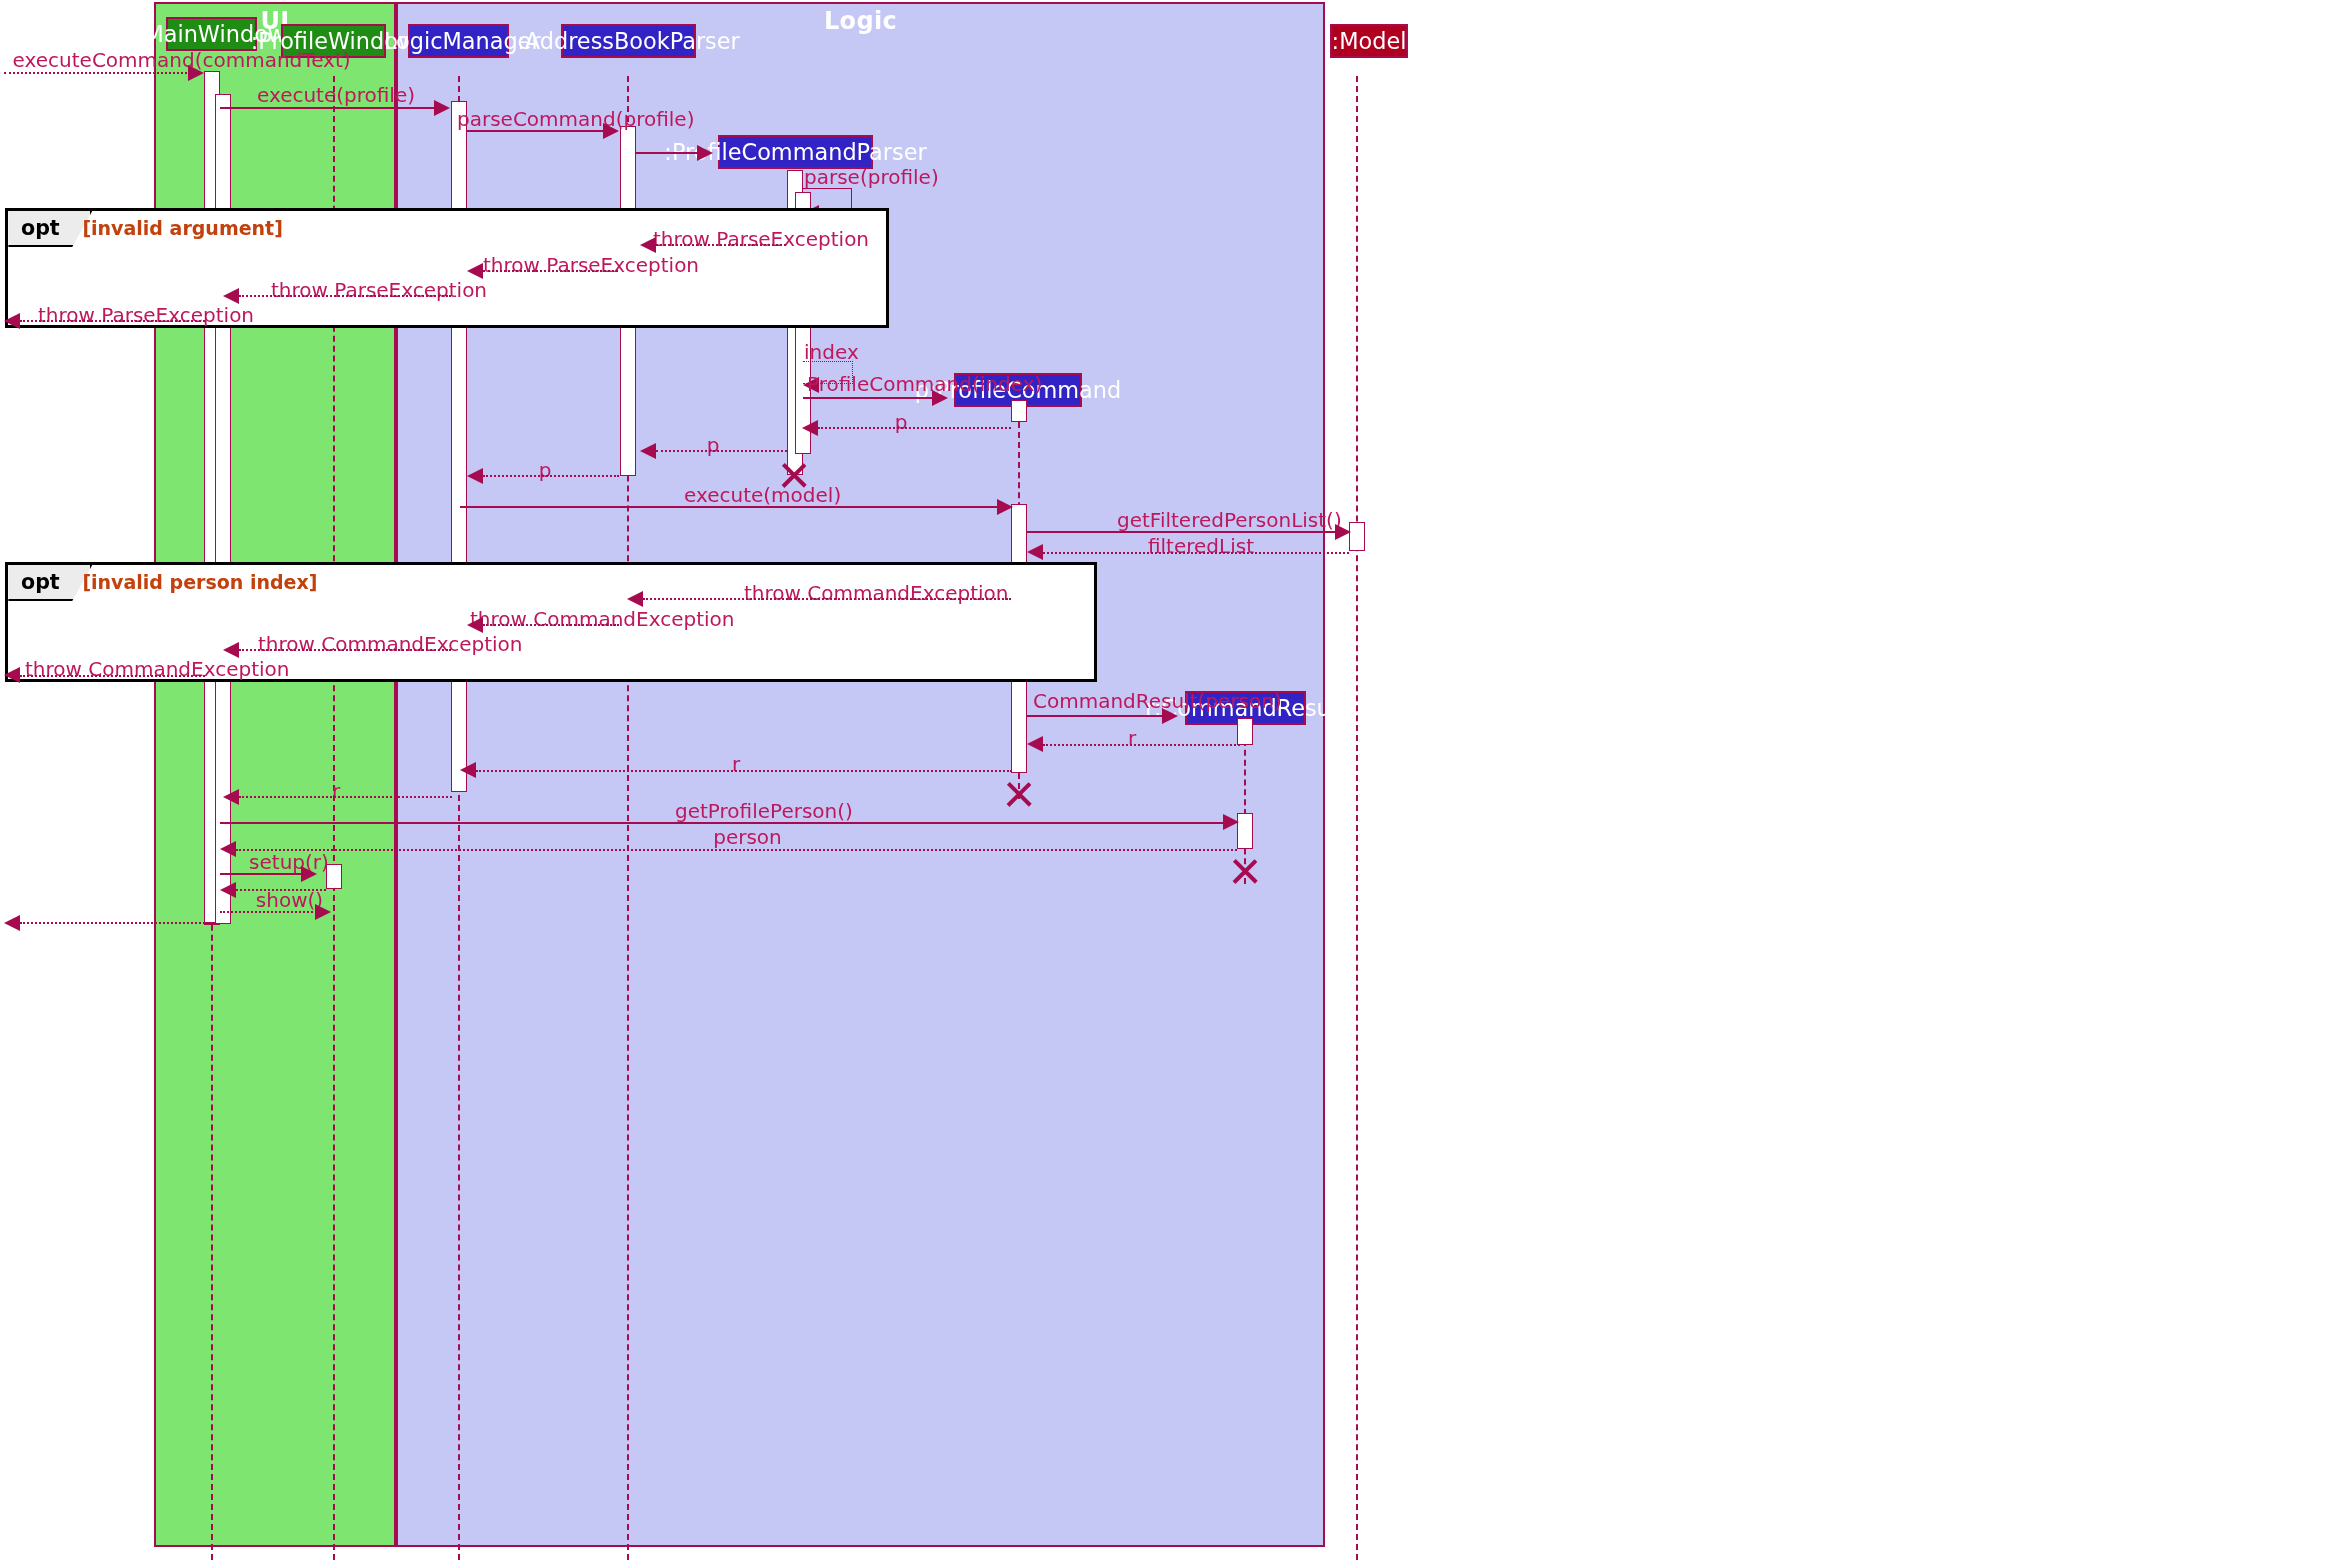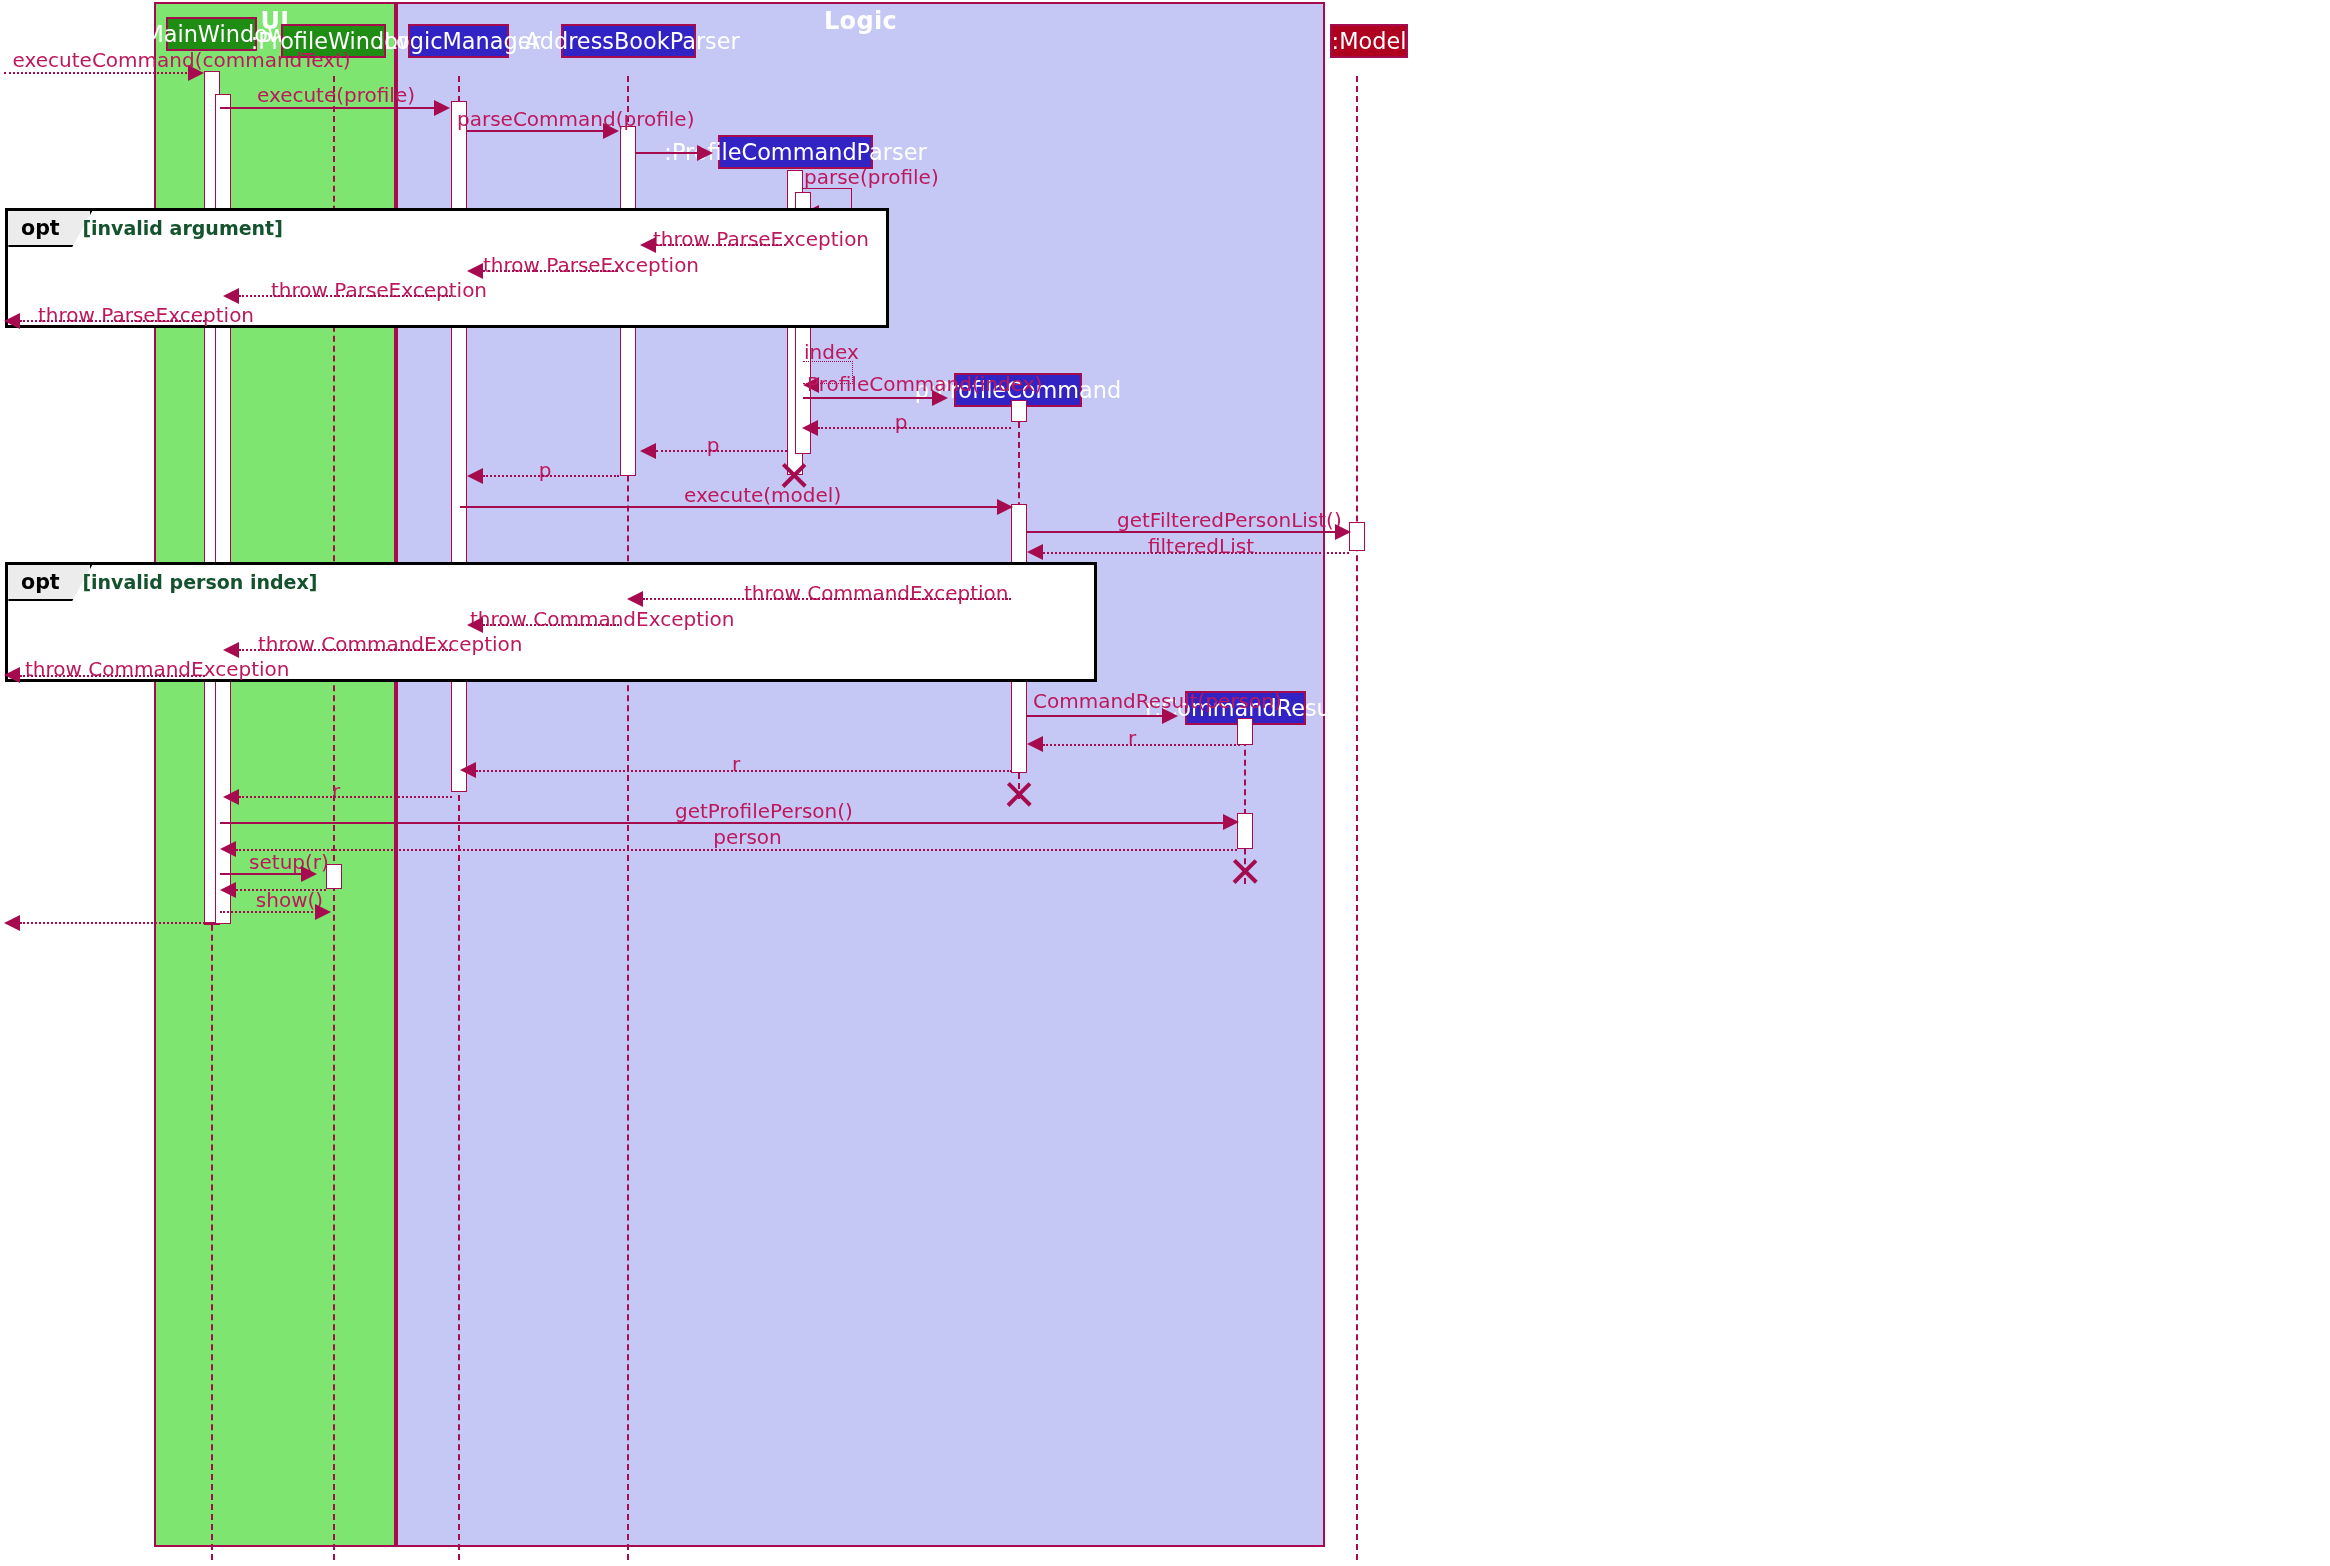--- a/index.html
+++ b/index.html
@@ -41,21 +41,21 @@
   .selfmsg.solidself{border-top:1.8px solid #a50b4e;border-right:1.8px solid #a50b4e;
     border-bottom:1.8px solid #a50b4e;}
 
   
   .frame{position:absolute;box-sizing:border-box;border:3.6px solid #000000;background:#ffffff;}
   .frame-tab{position:absolute;left:0;top:0;height:34px;background:#ececec;
     border-right:2.7px solid #000000;border-bottom:2.7px solid #000000;
     display:flex;align-items:center;padding:0 9px 0 12.6px;
     font-size:20.6px;font-weight:bold;color:#000;
     clip-path:polygon(0 0,100% 0,calc(100% - 20px) 100%,0 100%);padding-right:30.5px;}
-  .frame-guard{position:absolute;font-size:19px;font-weight:bold;color:#14532d;white-space:nowrap;}
+  .frame-guard{position:absolute;font-size:19px;font-weight:bold;color:#c2410c;white-space:nowrap;}
 
   
   .destroy{position:absolute;width:30.5px;height:30.5px;}
   .destroy:before,.destroy:after{content:"";position:absolute;left:50%;top:0;
     width:3.6px;height:30.5px;background:#a50b4e;}
   .destroy:before{transform:translateX(-50%) rotate(45deg);}
   .destroy:after{transform:translateX(-50%) rotate(-45deg);}
 </style>
 </head>
 <body>

